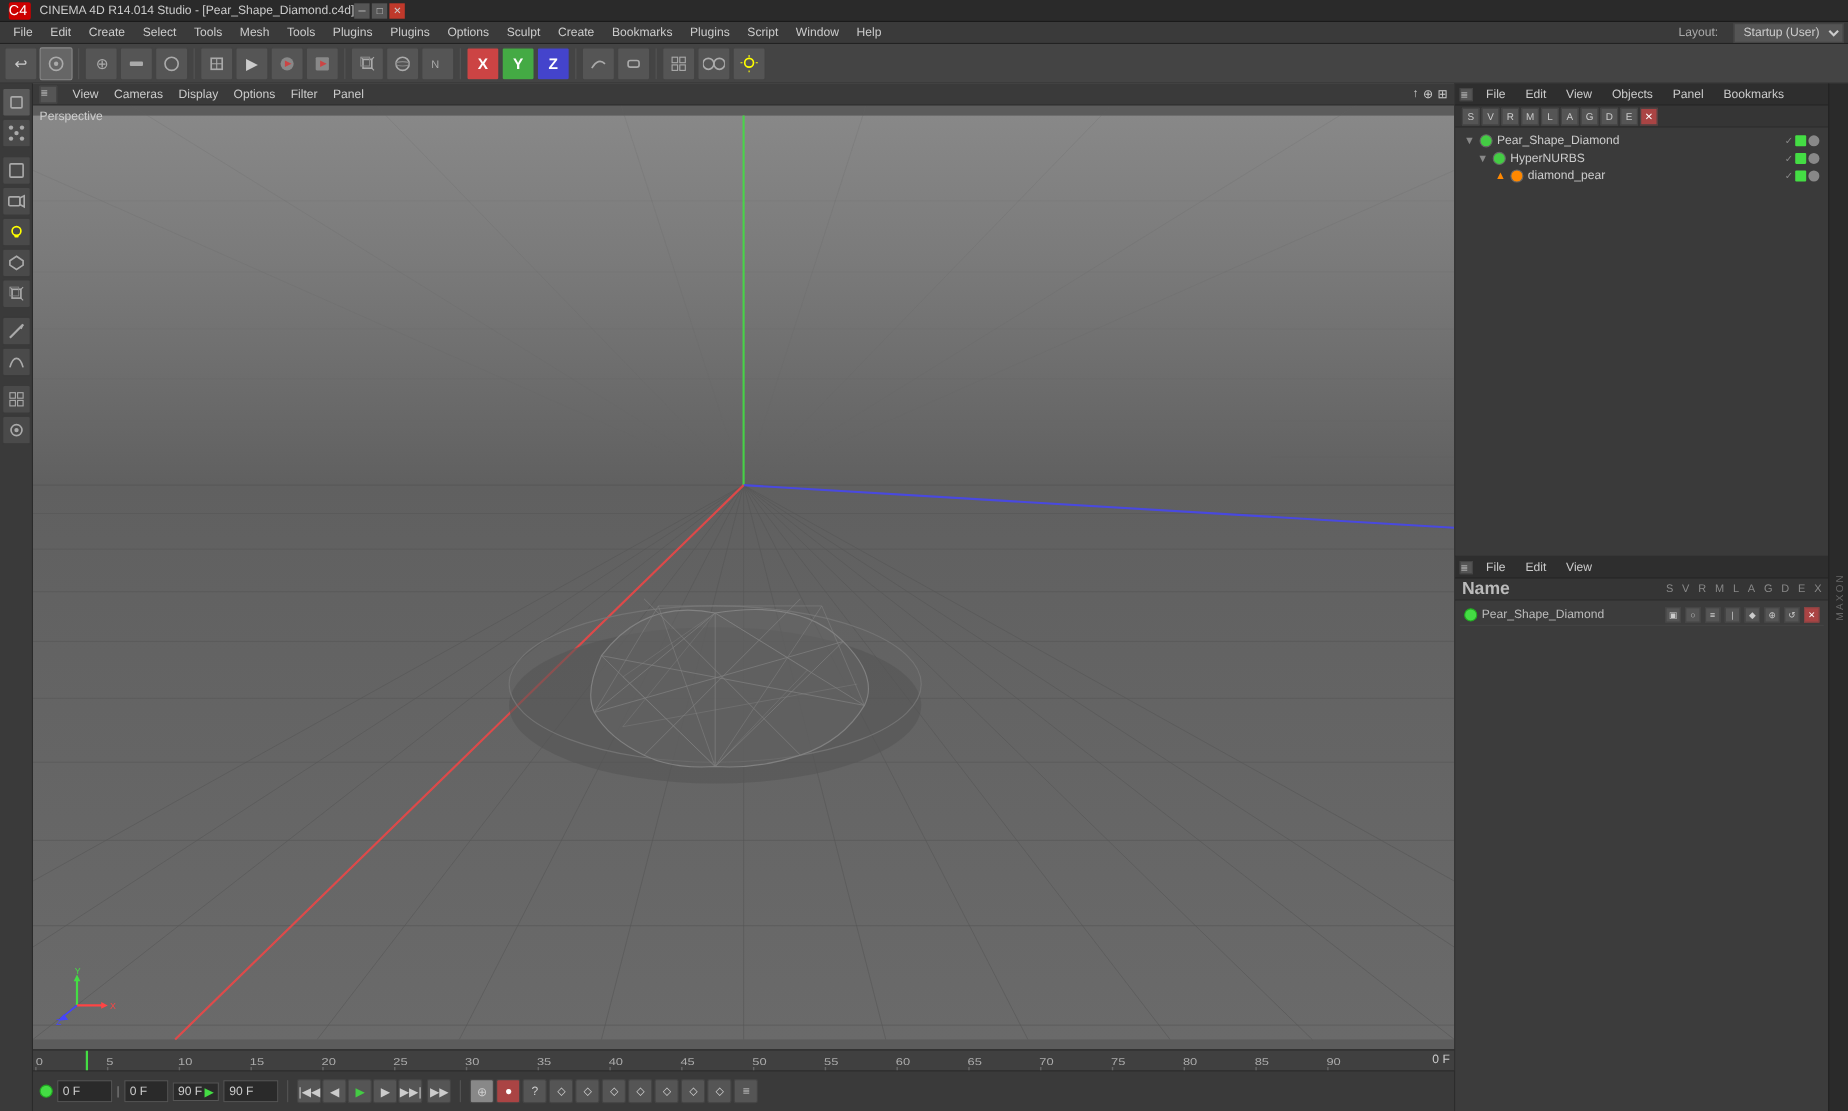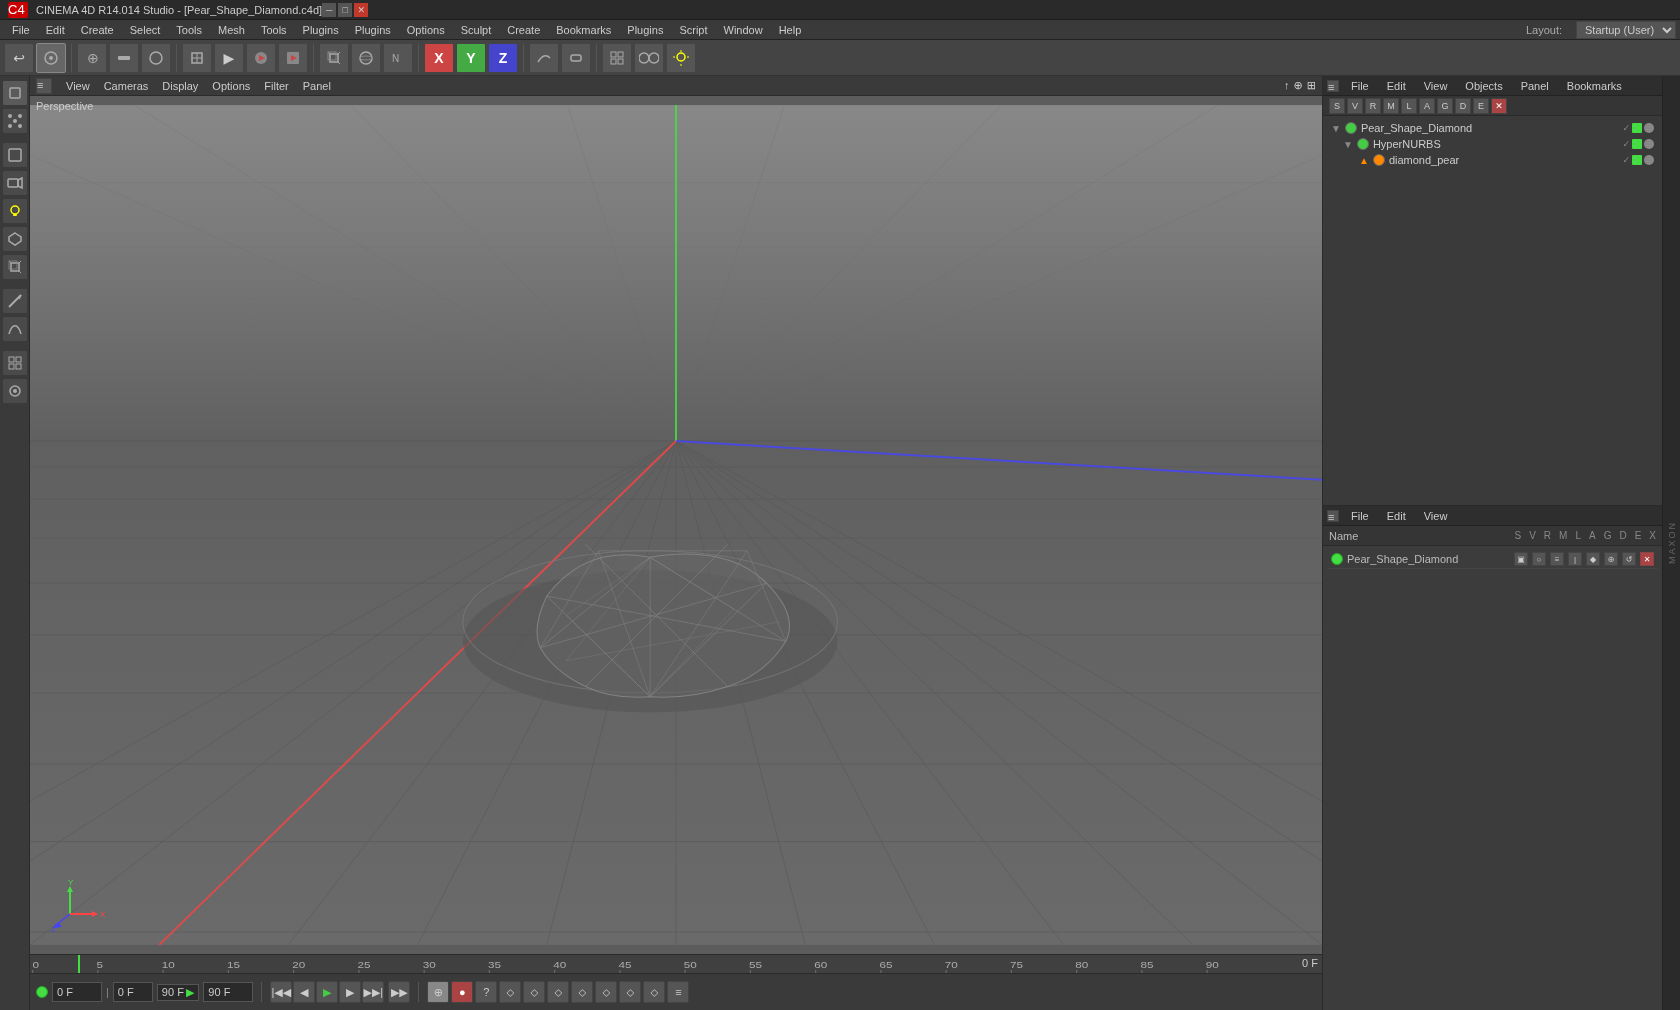--- a/index.html
+++ b/index.html
@@ -902,21 +902,21 @@
 
     <div id="attr-manager">
       <div id="am-toolbar">
         <div style="width:12px; height:12px; background:#555; border:1px solid #444; cursor:pointer;">≡</div>
         <div class="om-menu-item">File</div>
         <div class="om-menu-item">Edit</div>
         <div class="om-menu-item">View</div>
       </div>
 
       <div id="am-header">
-        <span style="flex:1; color:#bbb; font-size:11px;">Name</span>
+        <span style="flex:1; color:#bbb; font-size:16px;font-weight:bold;">Name</span>
         <span style="color:#888; font-size:10px;">S</span>
         <span style="color:#888; font-size:10px;">V</span>
         <span style="color:#888; font-size:10px;">R</span>
         <span style="color:#888; font-size:10px;">M</span>
         <span style="color:#888; font-size:10px;">L</span>
         <span style="color:#888; font-size:10px;">A</span>
         <span style="color:#888; font-size:10px;">G</span>
         <span style="color:#888; font-size:10px;">D</span>
         <span style="color:#888; font-size:10px;">E</span>
         <span style="color:#888; font-size:10px;">X</span>

